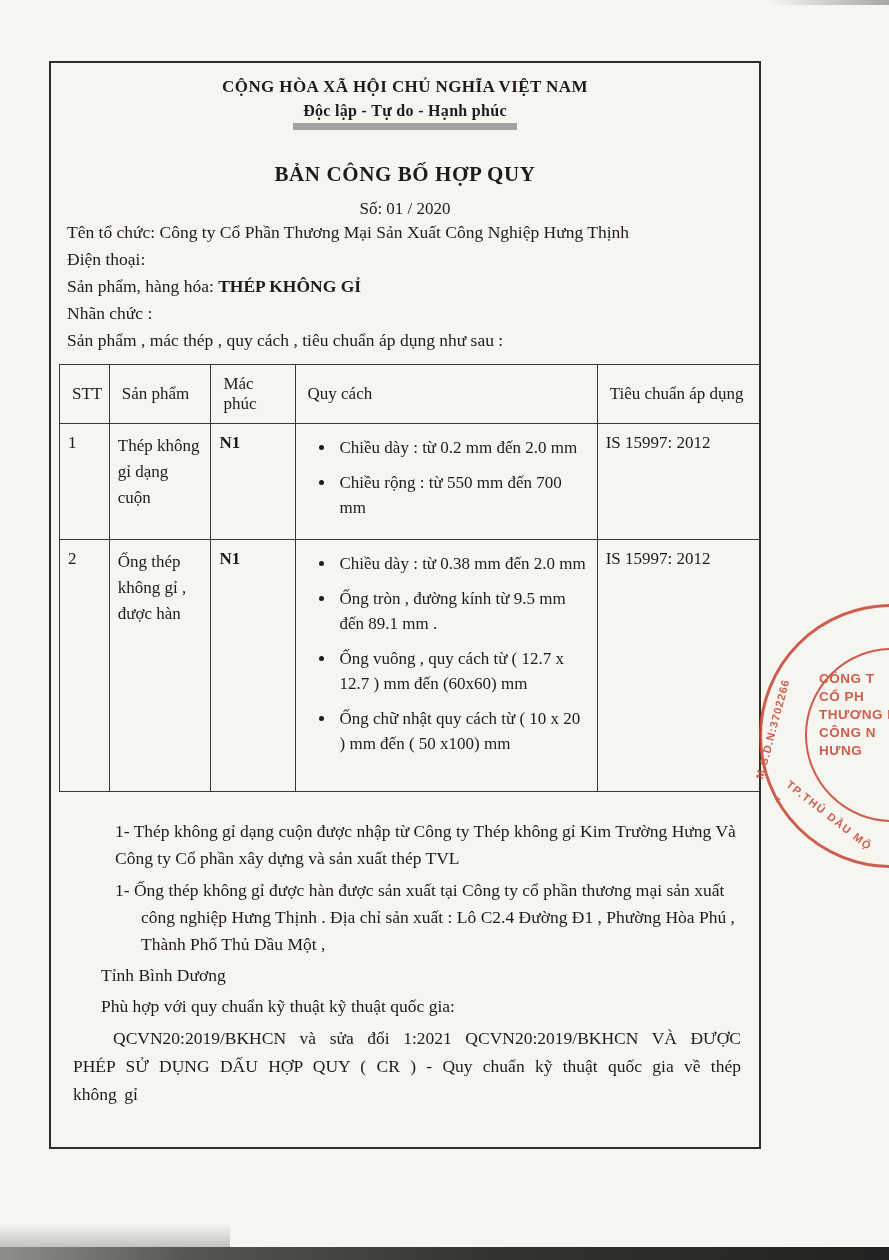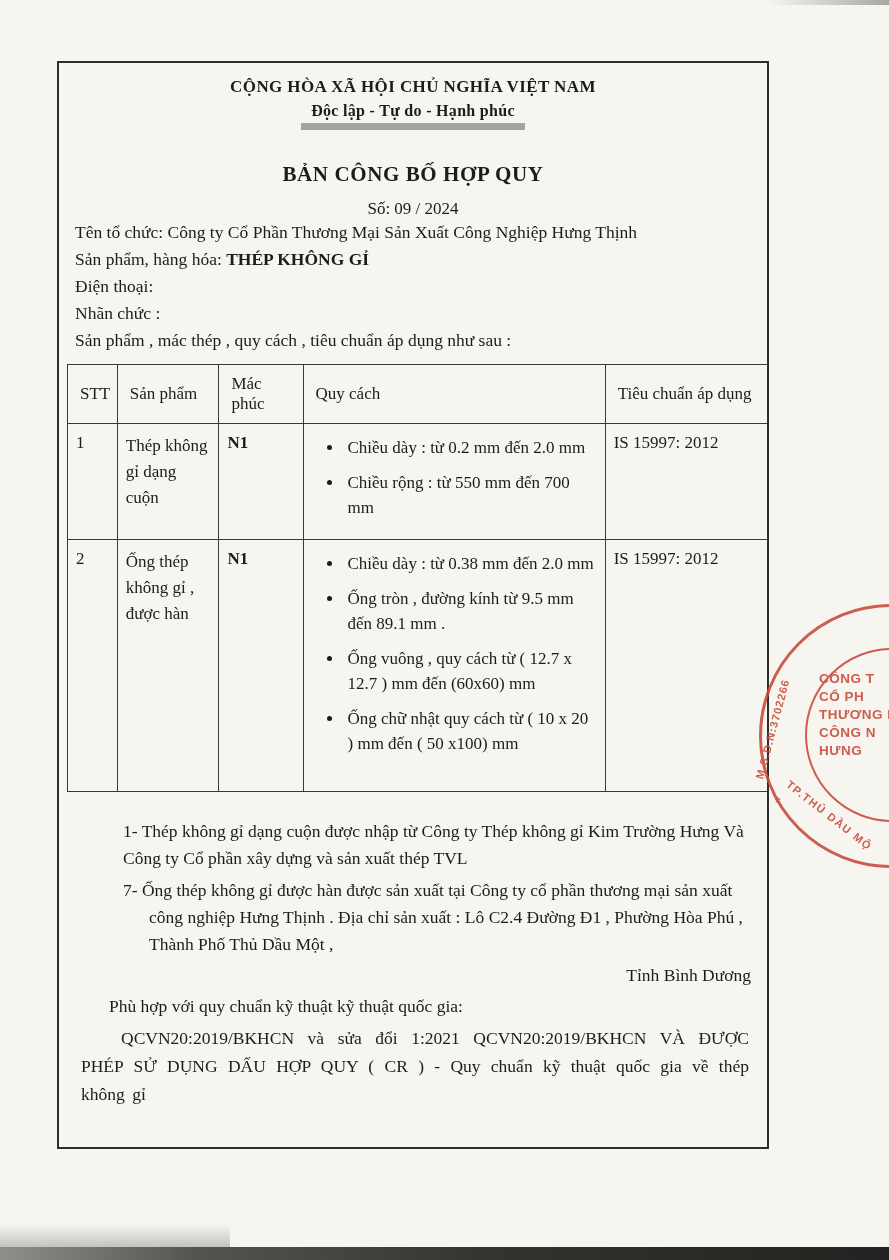--- a/index.html
+++ b/index.html
@@ -5,21 +5,21 @@
   html,body{margin:0;padding:0;}
   body{
     position:relative;
     width:889px;height:1260px;
     background:#f7f5ef;
     overflow:hidden;
     font-family:"Liberation Serif","DejaVu Serif",serif;
     color:#1d1c1a;
   }
   .doc{
-    position:absolute;left:57px;top:61px;width:712px;height:1088px;
+    position:absolute;left:49px;top:61px;width:712px;height:1088px;
     border:2px solid #2e2d2a;box-sizing:border-box;
     padding:8px 16px 0 16px;overflow:hidden;
     background:transparent;
   }
   .center{text-align:center;}
   .national{font-size:17px;font-weight:bold;letter-spacing:.4px;margin-top:6px;}
   .motto-wrap{margin-top:5px;}
   .motto{display:inline-block;font-size:16px;font-weight:bold;
     border-bottom:7px solid #a3a3a3;padding:0 10px 3px 10px;letter-spacing:.3px;}
   .doc-title{font-size:21px;font-weight:bold;letter-spacing:.6px;margin-top:32px;}
@@ -47,21 +47,21 @@
   td.c-mt{padding-left:18px;font-weight:bold;}
   td.c-tc{padding-left:10px;}
   td.c-qc ul{list-style:disc;margin:2px 0 0 0;padding-left:32px;}
   td.c-qc li{margin-bottom:10px;line-height:25px;padding-left:4px;}
   tr.row-1 td{height:100px;}
   tr.row-2 td{height:252px;}
 
   .note1{font-size:17.5px;line-height:27px;margin:26px 0 0 48px;}
   .note2{font-size:17.5px;line-height:27px;margin:5px 0 0 48px;
     padding-left:26px;text-indent:-26px;}
-  .province-line{font-size:17.5px;line-height:27px;margin:4px 0 0 34px;text-align:right;}
+  .province-line{font-size:17.5px;line-height:27px;margin:4px 0 0 34px;}
   .conformity-line{font-size:17.5px;line-height:27px;margin:4px 0 0 34px;}
   .qcvn{font-size:17.5px;line-height:28px;margin:4px 2px 0 6px;
     text-align:justify;text-indent:40px;word-spacing:3px;}
 
   
   .stamp{position:absolute;left:745px;top:598px;width:300px;height:270px;
     color:#c8493a;opacity:.88;font-family:"Liberation Sans","DejaVu Sans",sans-serif;}
   .stamp .ring-outer{position:absolute;left:14px;top:6px;width:258px;height:258px;
     border:3px solid currentColor;border-radius:50%;}
   .stamp .ring-inner{position:absolute;left:60px;top:50px;width:170px;height:170px;
@@ -88,25 +88,25 @@
 <body>
 
 <div class="doc">
 
   <div class="center national">CỘNG HÒA XÃ HỘI CHỦ NGHĨA VIỆT NAM</div>
   <div class="center motto-wrap">
     <span class="motto">Độc lập - Tự do - Hạnh phúc</span>
   </div>
 
   <div class="center doc-title">BẢN CÔNG BỐ HỢP QUY</div>
-  <div class="center doc-number">Số: 09 / 2024</div>
+  <div class="center doc-number">Số: 01 / 2020</div>
 
   <p class="line org-line">Tên tổ chức: Công ty Cổ Phần Thương Mại Sản Xuất Công Nghiệp Hưng Thịnh</p>
+  <p class="line phone-line">Điện thoại:</p>
   <p class="line product-line"><span>Sản phẩm, hàng hóa: </span><span class="bold">THÉP KHÔNG GỈ</span></p>
-  <p class="line phone-line">Điện thoại:</p>
   <p class="line brand-line">Nhãn chức :</p>
   <p class="line intro-line">Sản phẩm , mác thép , quy cách , tiêu chuẩn áp dụng như sau :</p>
 
   <table class="spec">
     <colgroup>
       <col style="width:7.1%">
         <col style="width:14.5%">
         <col style="width:12%">
         <col style="width:43.1%">
         <col style="width:23.3%">
@@ -144,21 +144,21 @@
             <li>Ống vuông , quy cách từ ( 12.7 x 12.7 ) mm đến (60x60) mm</li>
             <li>Ống chữ nhật quy cách từ ( 10 x 20 ) mm đến ( 50 x100) mm</li>
           </ul>
         </td>
         <td class="c-tc">IS 15997: 2012</td>
       </tr>
     </tbody>
   </table>
 
   <p class="note1">1-  Thép không gỉ dạng cuộn được nhập từ Công ty Thép không gỉ Kim Trường Hưng Và Công ty Cổ phần xây dựng và sản xuất thép TVL</p>
-  <p class="note2">7-  Ống thép không gỉ được hàn được sản xuất tại Công ty cổ phần thương mại sản xuất công nghiệp Hưng Thịnh . Địa chỉ sản xuất : Lô C2.4 Đường Đ1 , Phường Hòa Phú , Thành Phố Thủ Dầu Một ,</p>
+  <p class="note2">1-  Ống thép không gỉ được hàn được sản xuất tại Công ty cổ phần thương mại sản xuất công nghiệp Hưng Thịnh . Địa chỉ sản xuất : Lô C2.4 Đường Đ1 , Phường Hòa Phú , Thành Phố Thủ Dầu Một ,</p>
   <p class="province-line">Tỉnh Bình Dương</p>
   <p class="conformity-line">Phù hợp với quy chuẩn kỹ thuật kỹ thuật quốc gia:</p>
   <p class="qcvn">QCVN20:2019/BKHCN và sửa đổi 1:2021 QCVN20:2019/BKHCN VÀ ĐƯỢC PHÉP SỬ DỤNG DẤU HỢP QUY ( CR ) -  Quy chuẩn kỹ thuật quốc gia về thép không gỉ</p>
 
 </div>
 
 <div class="stamp">
   <div class="ring-outer"></div>
   <div class="ring-inner"></div>
   <div class="center-text">

